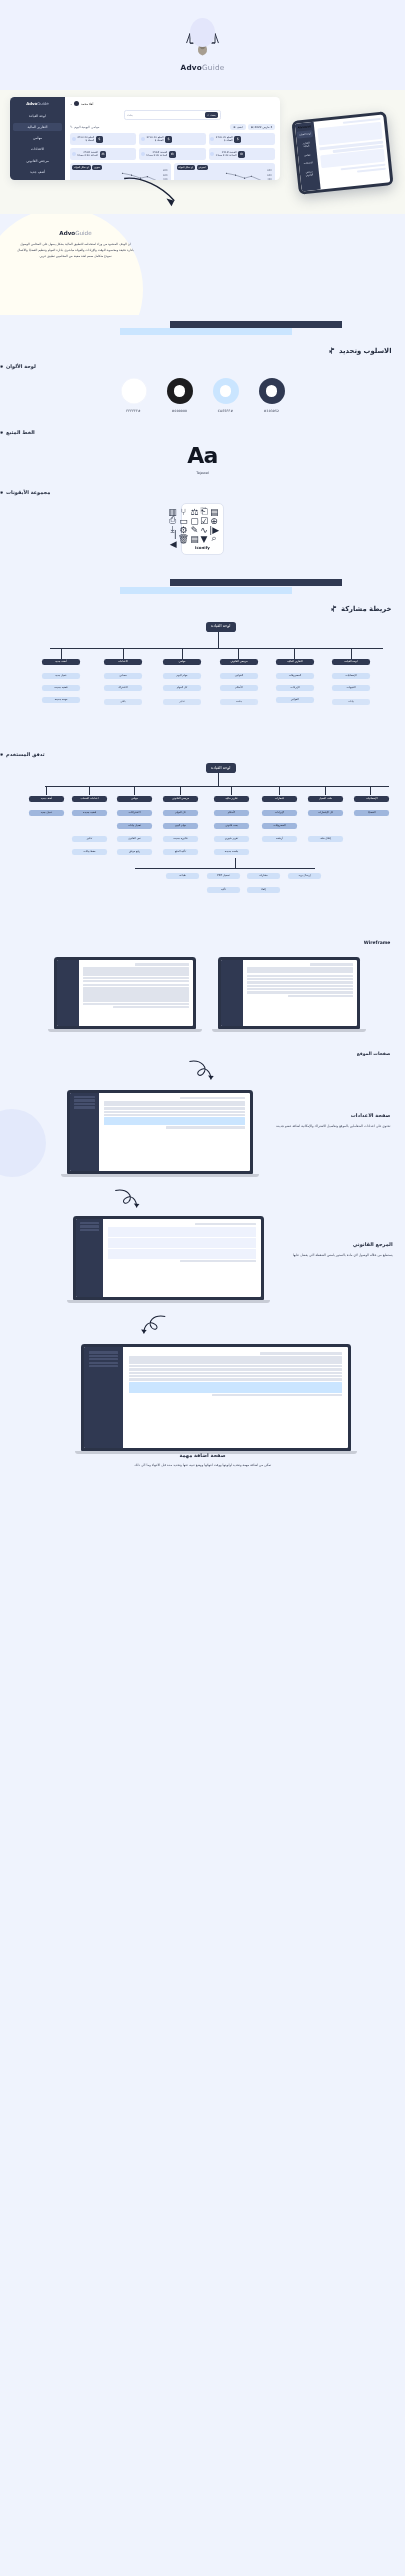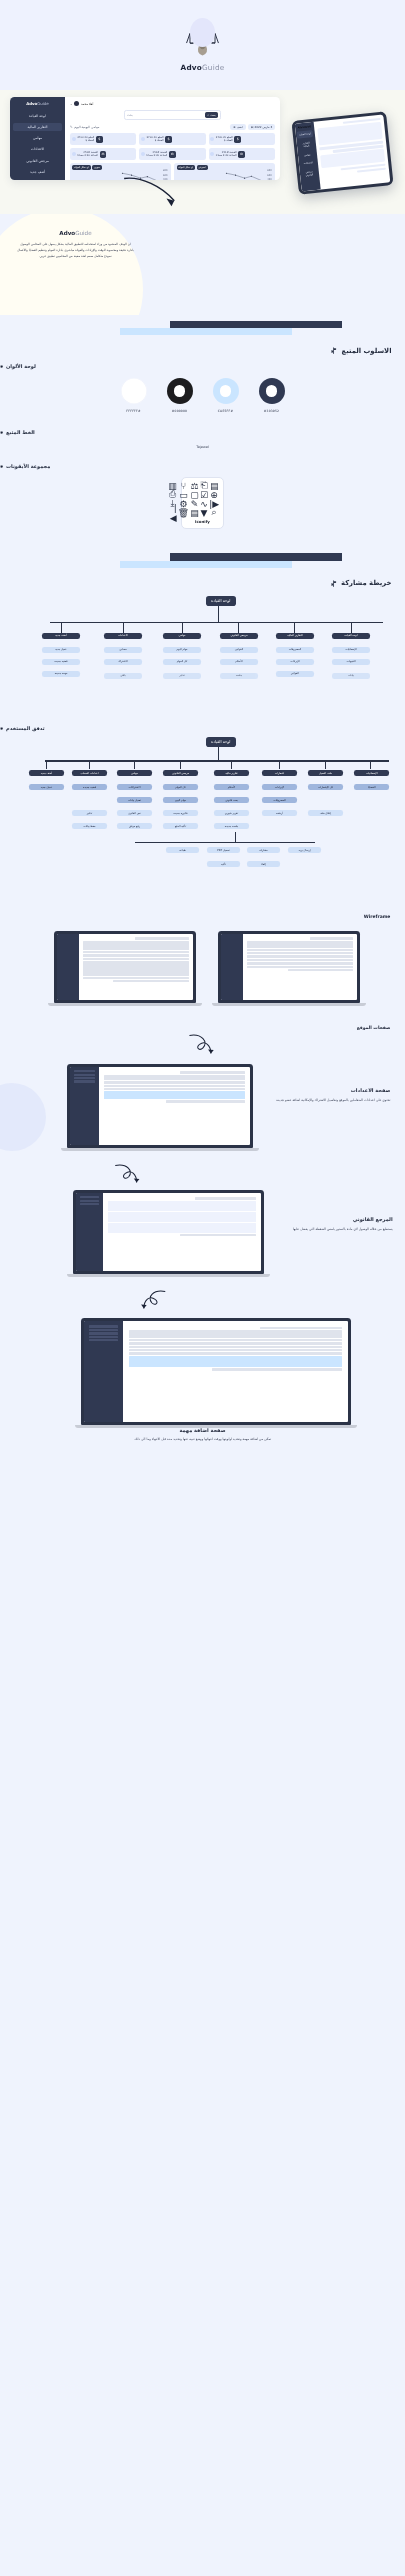--- a/index.html
+++ b/index.html
@@ -362,21 +362,21 @@
 
 <section class="sec-head">
   <div class="bar-dark" style="right:63px; top:5.6px; width:172px;"></div>
   <div class="bar-light" style="right:113px; top:13px; width:172px;"></div>
   <div class="sec-title">
     <svg class="flag-ico" viewBox="0 0 16 16">
       <rect x="7" y="1" width="1.8" height="14" fill="#2b3347"></rect>
       <path d="M8.8 2.5 H14 L12.4 4.6 L14 6.7 H8.8 Z" fill="#2b3347"></path>
       <path d="M7 7.6 H2 L3.6 9.7 L2 11.8 H7 Z" fill="#2b3347"></path>
     </svg>
-    <span>الاسلوب المتبع</span>
+    <span>الاسلوب وتحديد</span>
   </div>
 </section>
 
 <div class="sub-title">
   <span class="ast">✱</span>
   <span>لوحة الألوان</span>
 </div>
 <div class="palette">
   <div class="sw">
     <div class="ring white" style="box-shadow:inset 0 0 0 0.6px #eef1fb;"></div>
@@ -394,20 +394,21 @@
     <div class="ring" style="background:#303952"></div>
     <div class="hexlab">#303952</div>
   </div>
 </div>
 
 <div class="sub-title" style="margin-top:15.8px">
   <span class="ast">✱</span>
   <span>الخط المتبع</span>
 </div>
 <div class="type-wrap">
+  <div class="aa">Aa</div>
   <div class="fontname">Tajawal</div>
 </div>
 
 <div class="sub-title" style="margin-top:14.6px">
   <span class="ast">✱</span>
   <span>مجموعة الأيقونات</span>
 </div>
 <div class="iconcard">
   <div class="icongrid">
     <span class="ic">▤</span>

